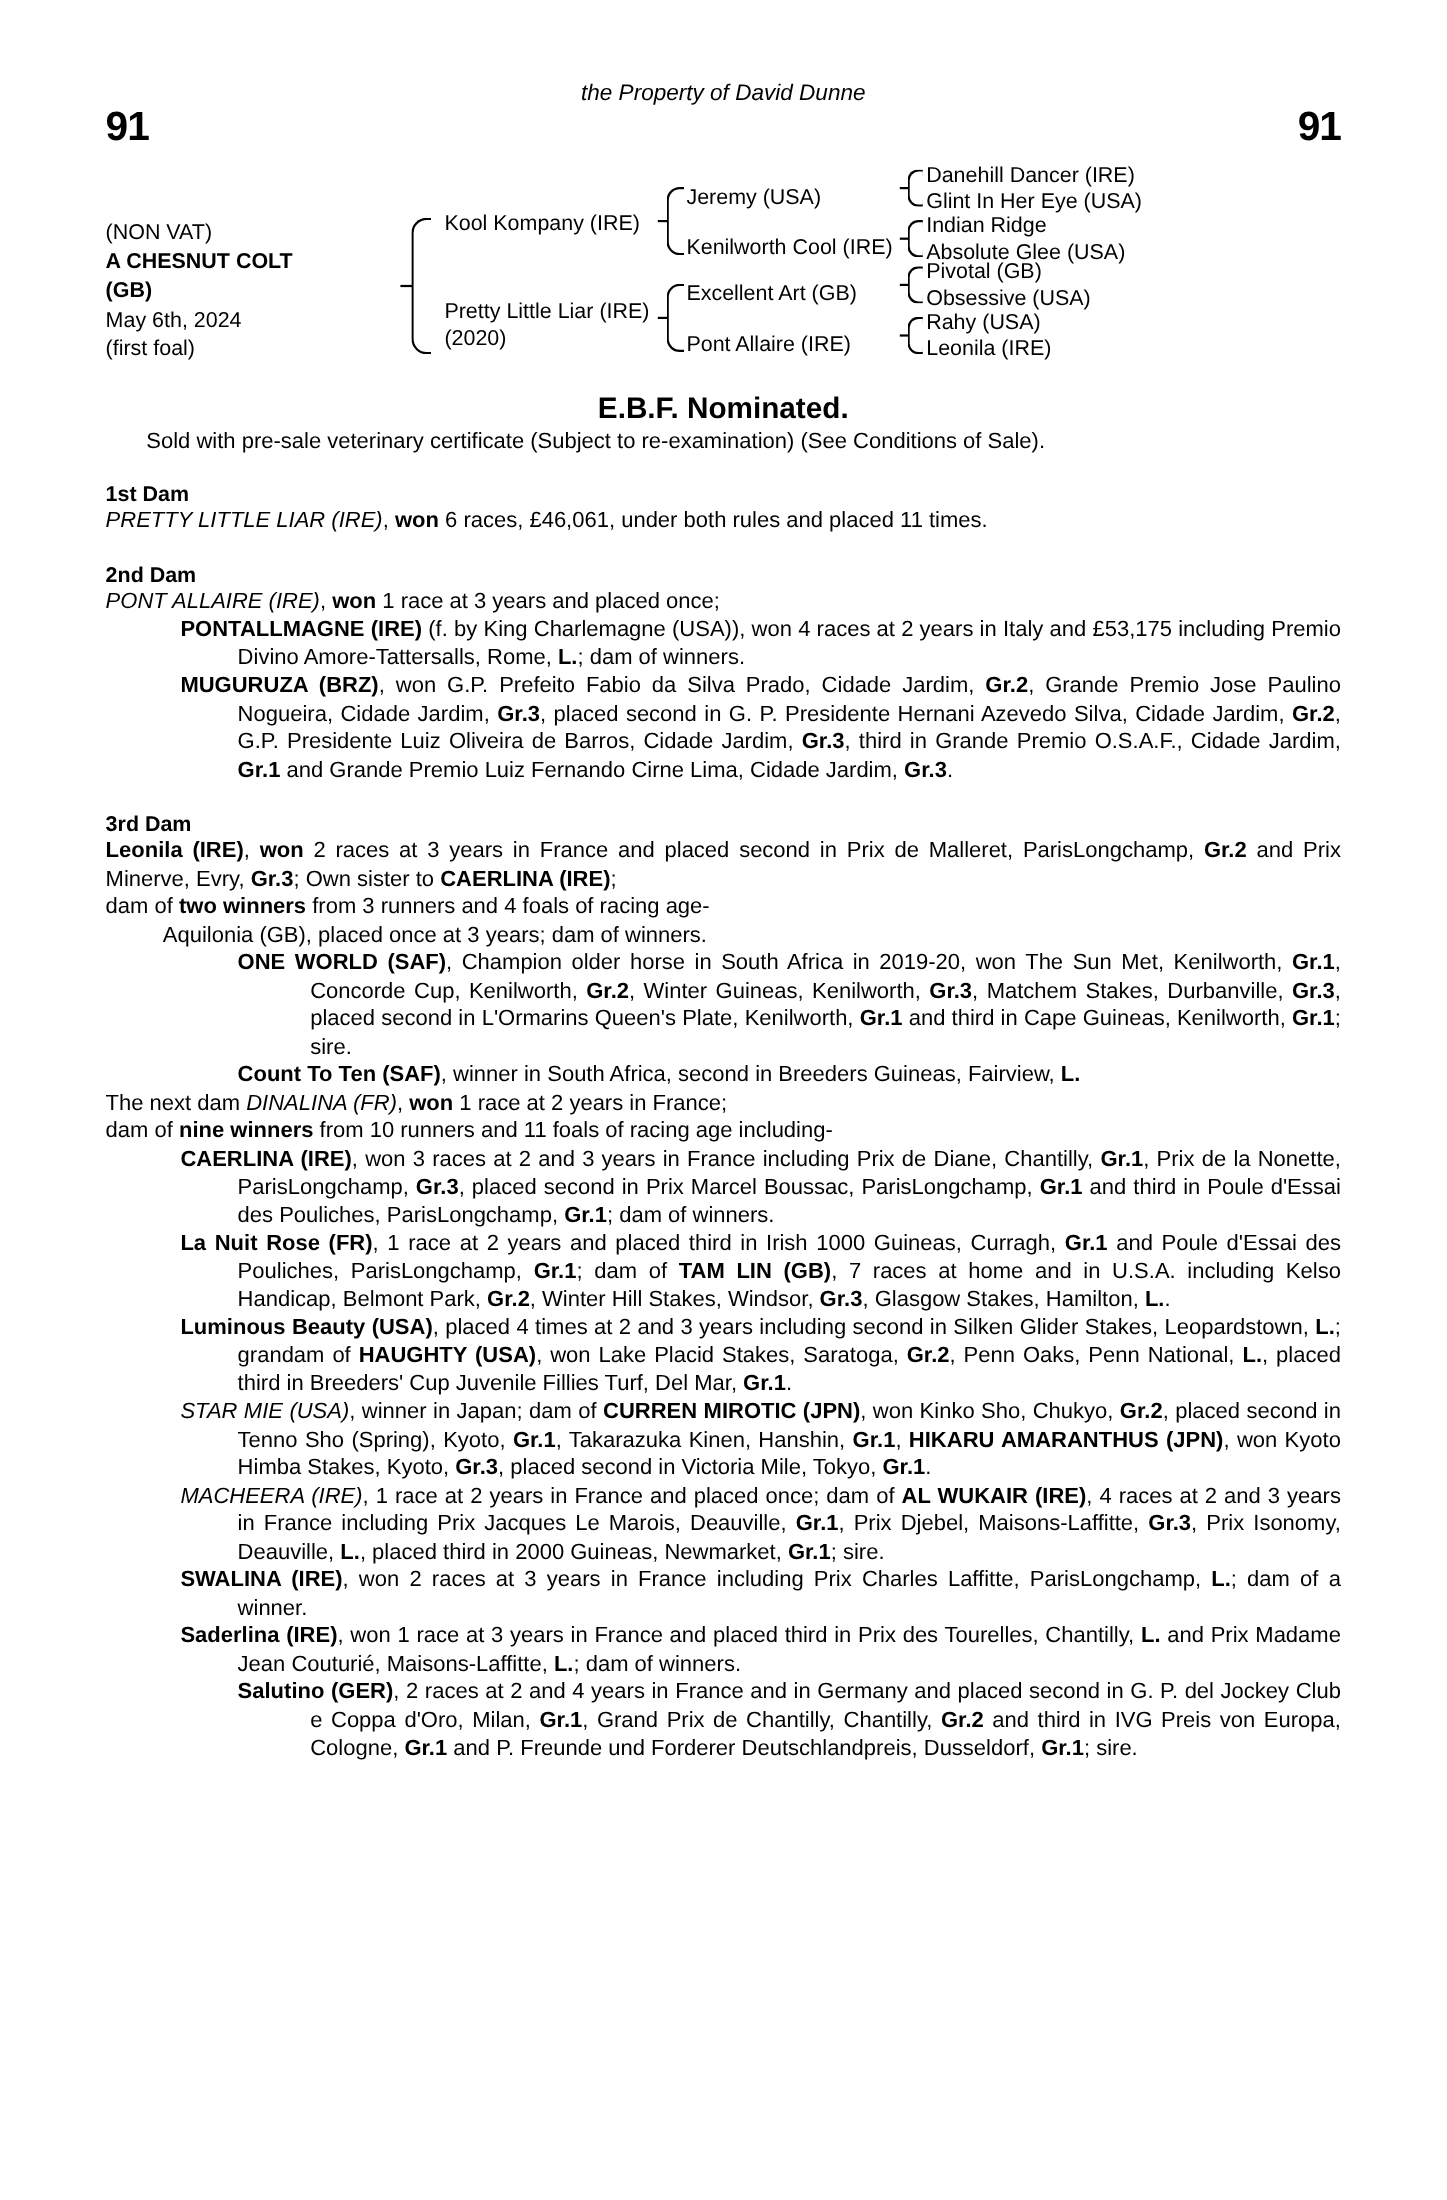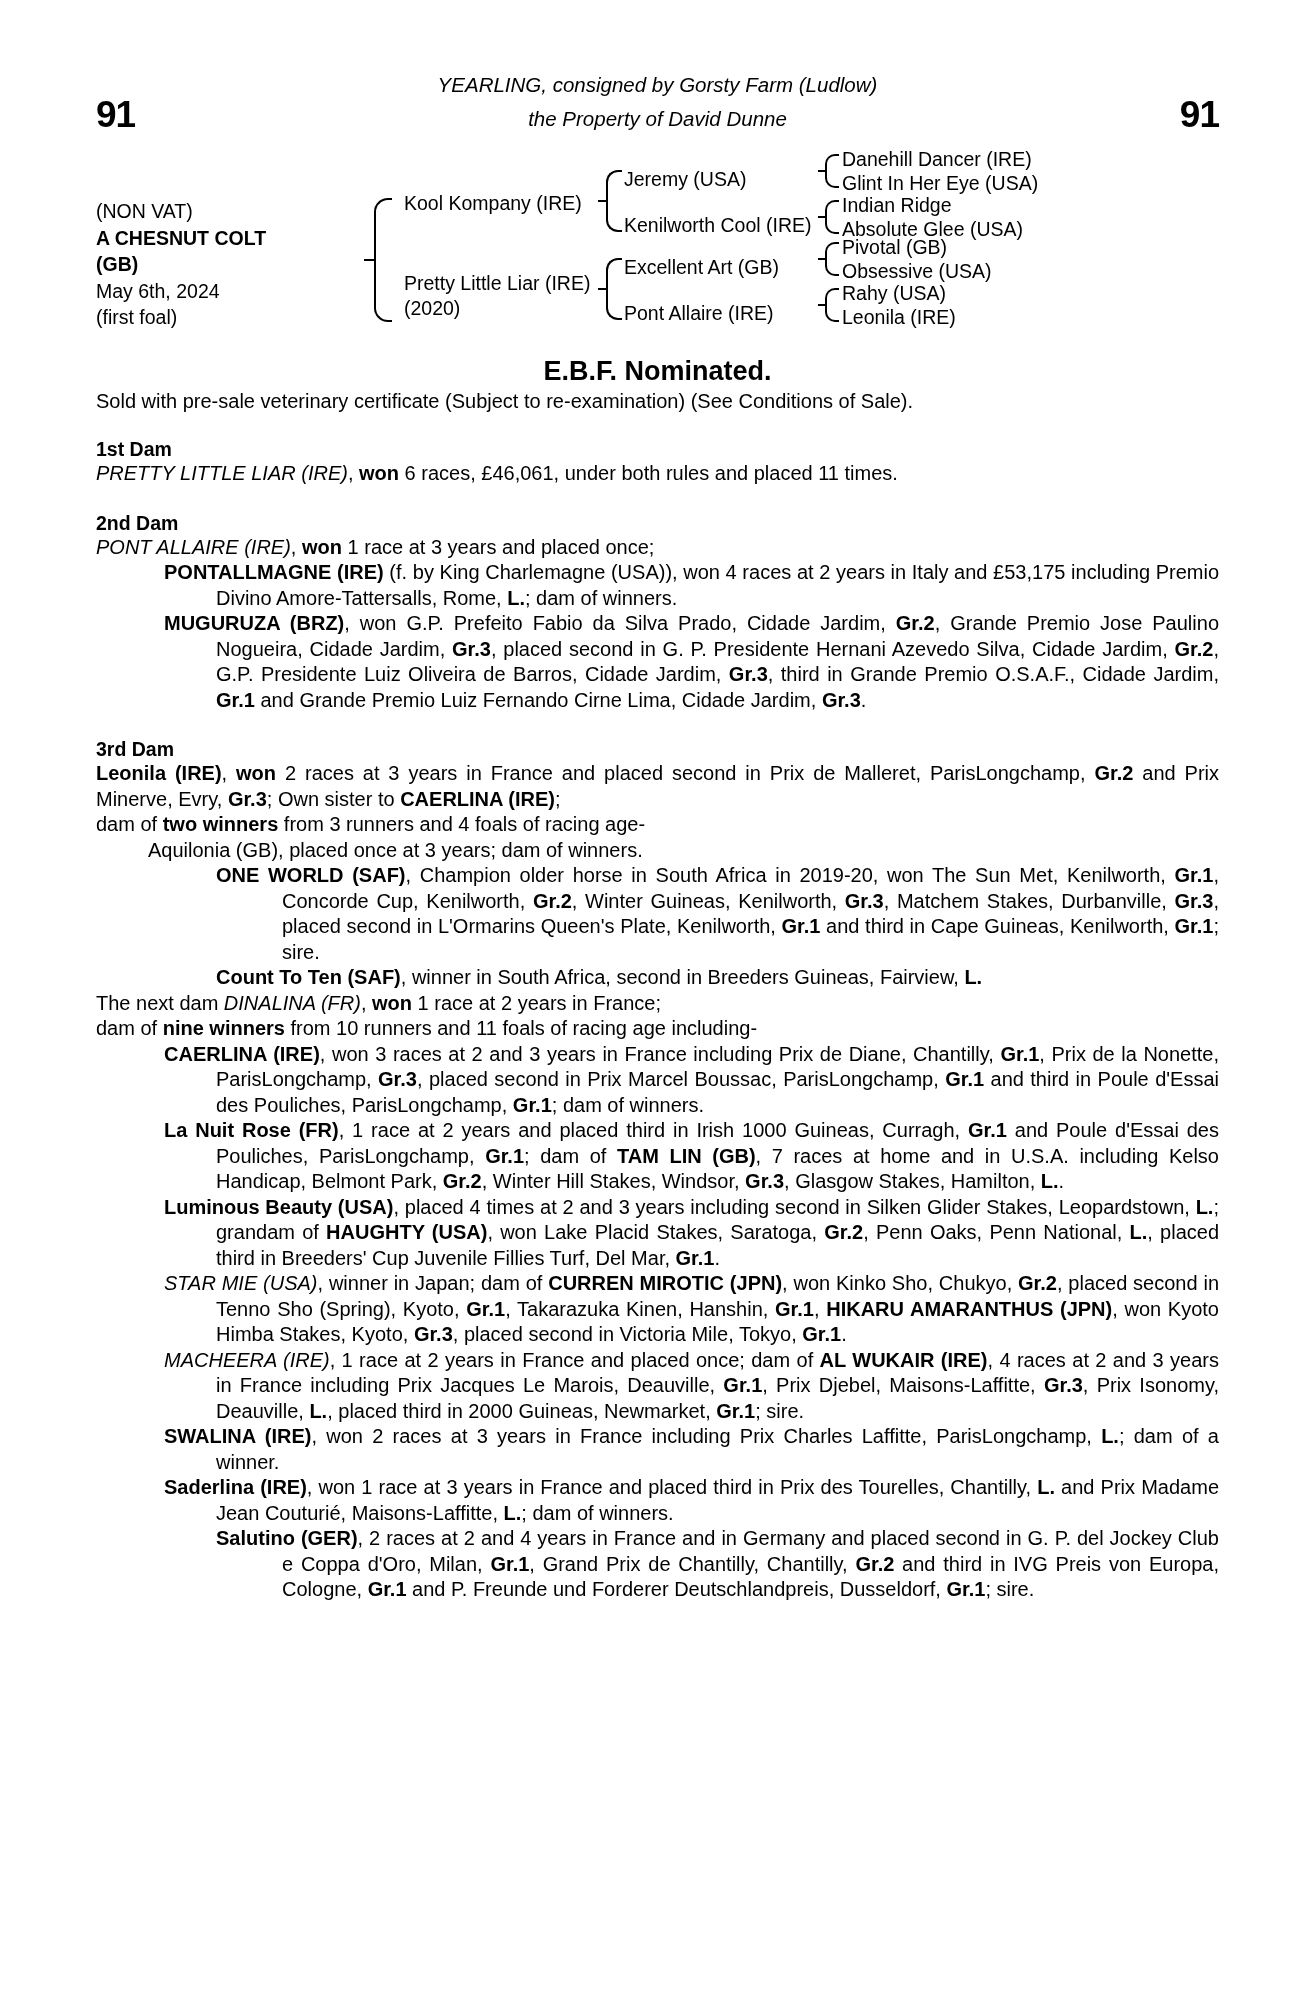--- a/index.html
+++ b/index.html
@@ -144,20 +144,21 @@
   .ebf {
     text-align: center;
     font-weight: bold;
     font-size: 27px;
     margin-top: 2px;
   }
   .soldline {
     font-size: 20px;
     margin-top: 3px;
     white-space: nowrap;
+    margin-left: 37px;
   }
   .section-head {
     font-weight: bold;
     font-size: 19.5px;
     margin-top: 25px;
   }
   p.txt {
     font-size: 20px;
     margin: 0;
     line-height: 25.5px;
@@ -178,21 +179,20 @@
 </style>
 </head>
 <body>
 
 <div class="page">
 
   <div class="header">
     <div class="lot-left">91</div>
     <div class="lot-right">91</div>
     <div class="header-center">
-      <div>YEARLING, consigned by Gorsty Farm (Ludlow)</div>
       <div>the Property of David Dunne</div>
     </div>
   </div>
 
   <div class="pedigree">
 
     <div class="ped-left">
       <div>(NON VAT)</div>
       <div class="bold">A CHESNUT COLT</div>
       <div class="bold">(GB)</div>

